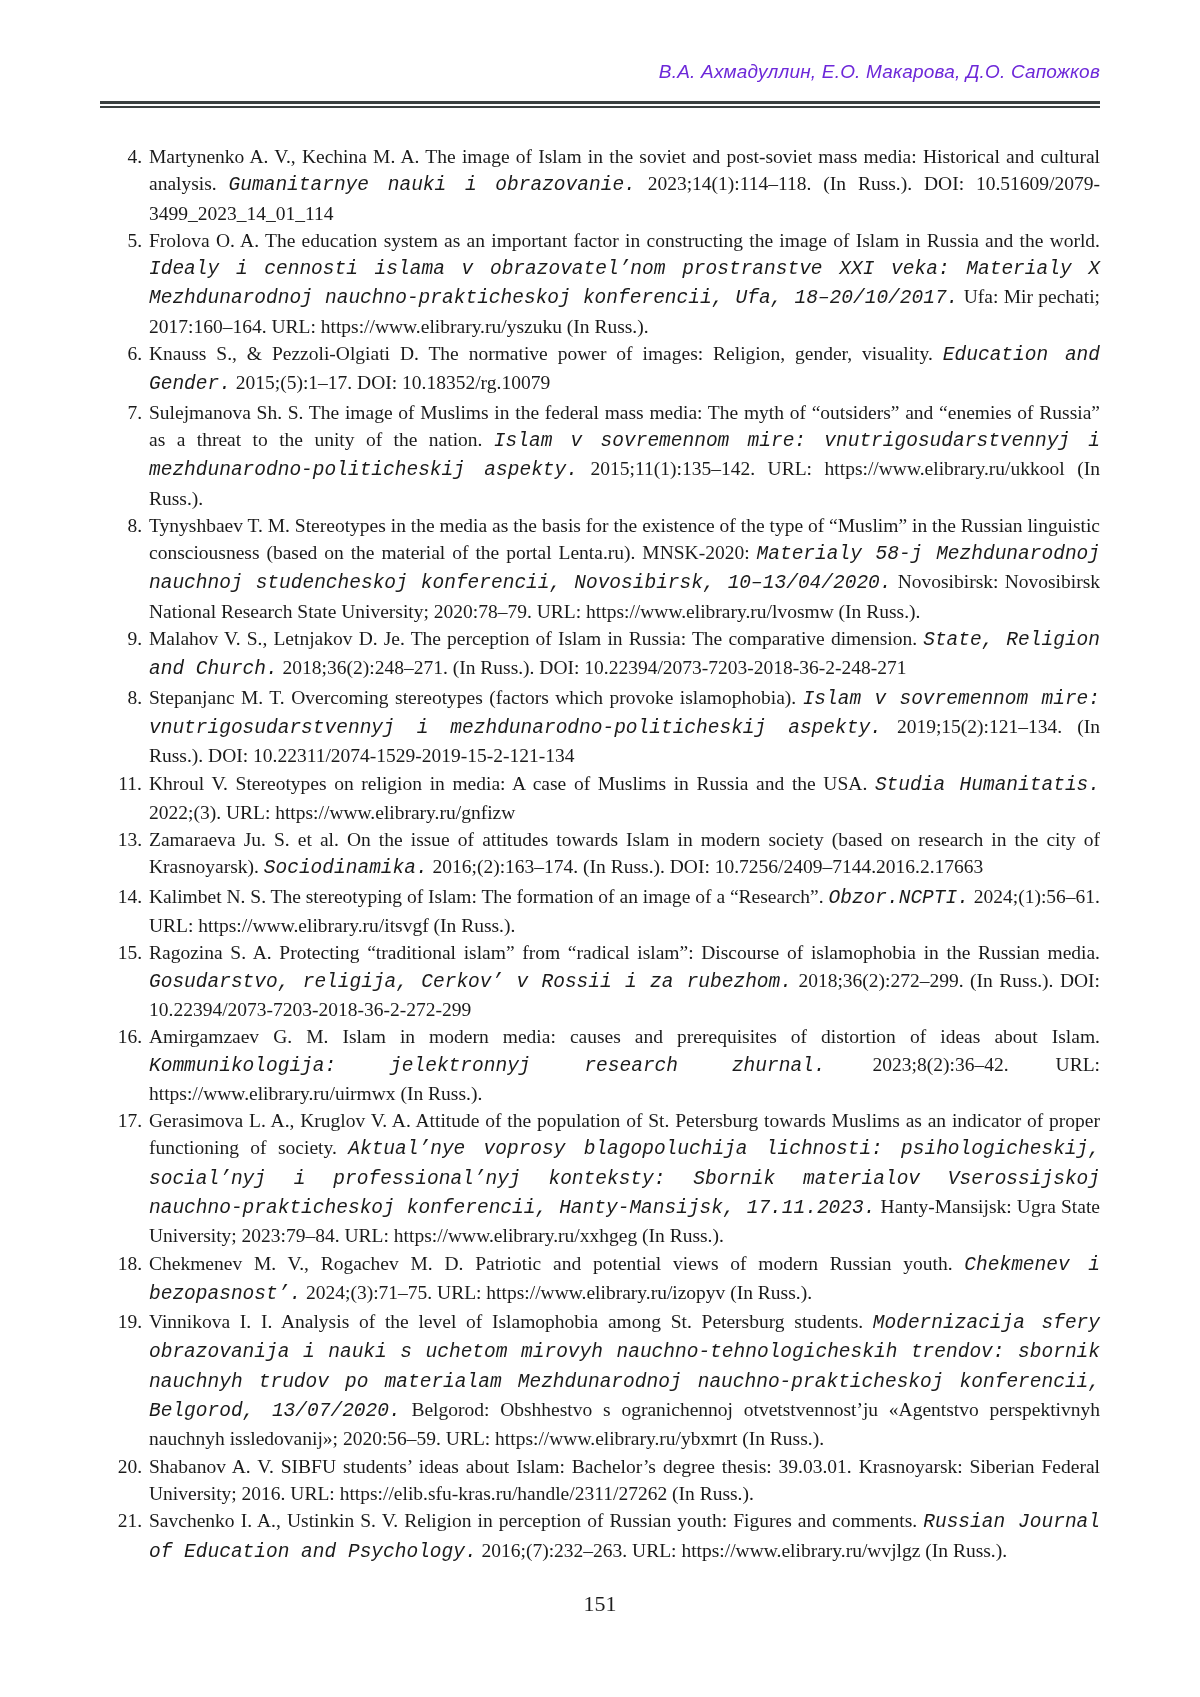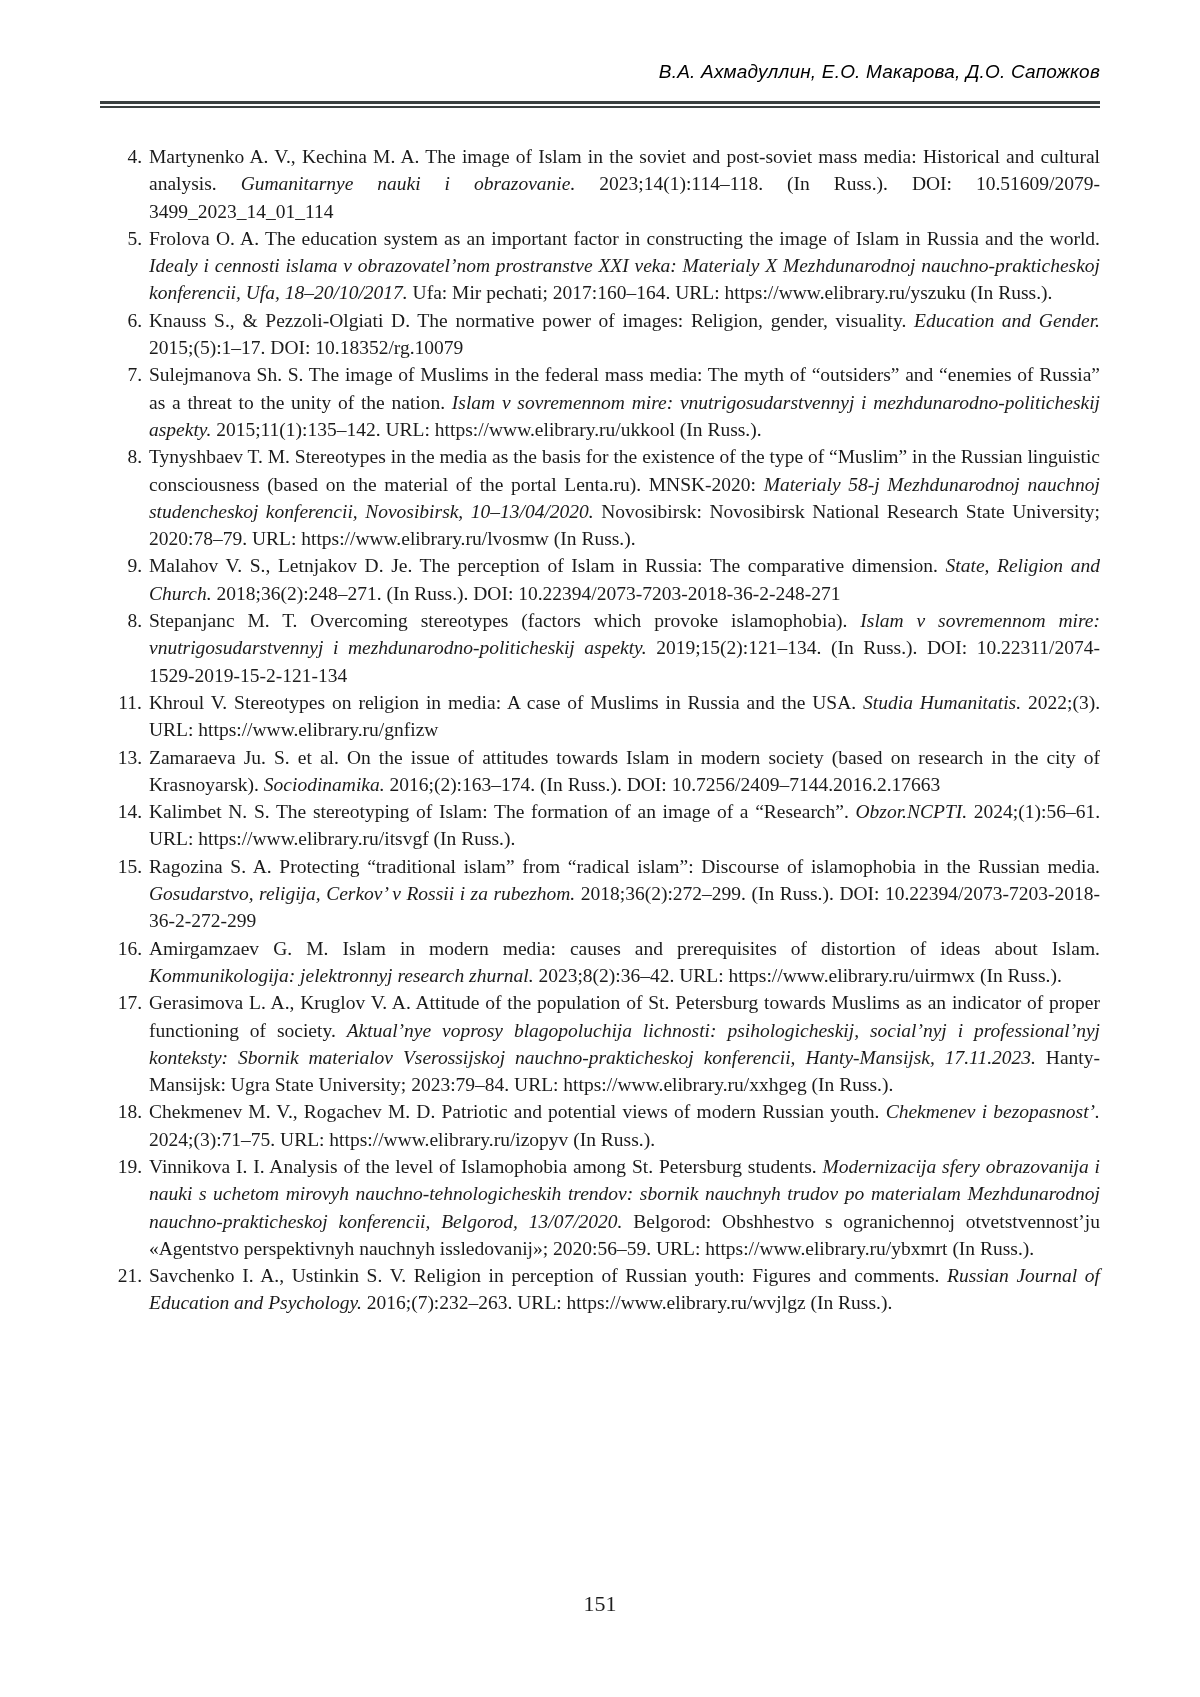--- a/index.html
+++ b/index.html
@@ -17,21 +17,21 @@
     margin: 0 auto;
     padding-top: 59px;
   }
   .authors-line {
     text-align: right;
     font-family: "Liberation Sans", sans-serif;
     font-style: italic;
     font-weight: 500;
     font-size: 19px;
     line-height: 25px;
-    color: #000000;
+    color: #6d28d9;
     letter-spacing: 0.2px;
   }
   .header-rule {
     margin-top: 17px;
     height: 2px;
     border-top: 3px solid var(--rule, #3b4040);
     border-bottom: 2px solid var(--rule, #3b4040);
   }
   .ref-list {
     margin-top: 35px;
@@ -44,21 +44,21 @@
     text-align: justify;
     text-justify: inter-word;
   }
   .ref .num {
     position: absolute;
     left: 0;
     top: 0;
     width: 42px;
     text-align: right;
   }
-  .ref em { font-style: italic; }
+  .ref em { font-style: italic; font-family: Liberation Mono, monospace; }
   .page-number {
     position: absolute;
     left: 0;
     top: 1591px;
     width: 100%;
     text-align: center;
     font-size: 22px;
     color: #1e1e1e;
   }
 </style>
@@ -77,17 +77,18 @@
       <div class="ref"><span class="num">9.</span><span>Malahov V. S., Letnjakov D. Je. The perception of Islam in Russia: The comparative dimension. </span><em>State, Religion and Church.</em><span> 2018;36(2):248–271. (In Russ.). DOI: 10.22394/2073-7203-2018-36-2-248-271</span></div>
       <div class="ref"><span class="num">8.</span><span>Stepanjanc M. T. Overcoming stereotypes (factors which provoke islamophobia). </span><em>Islam v sovremennom mire: vnutrigosudarstvennyj i mezhdunarodno-politicheskij aspekty.</em><span> 2019;15(2):121–134. (In Russ.). DOI: 10.22311/2074-1529-2019-15-2-121-134</span></div>
       <div class="ref"><span class="num">11.</span><span>Khroul V. Stereotypes on religion in media: A case of Muslims in Russia and the USA. </span><em>Studia Humanitatis.</em><span> 2022;(3). URL: https://www.elibrary.ru/gnfizw</span></div>
       <div class="ref"><span class="num">13.</span><span>Zamaraeva Ju. S. et al. On the issue of attitudes towards Islam in modern society (based on research in the city of Krasnoyarsk). </span><em>Sociodinamika.</em><span> 2016;(2):163–174. (In Russ.). DOI: 10.7256/2409–7144.2016.2.17663</span></div>
       <div class="ref"><span class="num">14.</span><span>Kalimbet N. S. The stereotyping of Islam: The formation of an image of a “Research”. </span><em>Obzor.NCPTI.</em><span> 2024;(1):56–61. URL: https://www.elibrary.ru/itsvgf (In Russ.).</span></div>
       <div class="ref"><span class="num">15.</span><span>Ragozina S. A. Protecting “traditional islam” from “radical islam”: Discourse of islamophobia in the Russian media. </span><em>Gosudarstvo, religija, Cerkov’ v Rossii i za rubezhom.</em><span> 2018;36(2):272–299. (In Russ.). DOI: 10.22394/2073-7203-2018-36-2-272-299</span></div>
       <div class="ref"><span class="num">16.</span><span>Amirgamzaev G. M. Islam in modern media: causes and prerequisites of distortion of ideas about Islam. </span><em>Kommunikologija: jelektronnyj research zhurnal.</em><span> 2023;8(2):36–42. URL: https://www.elibrary.ru/uirmwx (In Russ.).</span></div>
       <div class="ref"><span class="num">17.</span><span>Gerasimova L. A., Kruglov V. A. Attitude of the population of St. Petersburg towards Muslims as an indicator of proper functioning of society. </span><em>Aktual’nye voprosy blagopoluchija lichnosti: psihologicheskij, social’nyj i professional’nyj konteksty: Sbornik materialov Vserossijskoj nauchno-prakticheskoj konferencii, Hanty-Mansijsk, 17.11.2023.</em><span> Hanty-Mansijsk: Ugra State University; 2023:79–84. URL: https://www.elibrary.ru/xxhgeg (In Russ.).</span></div>
       <div class="ref"><span class="num">18.</span><span>Chekmenev M. V., Rogachev M. D. Patriotic and potential views of modern Russian youth. </span><em>Chekmenev i bezopasnost’.</em><span> 2024;(3):71–75. URL: https://www.elibrary.ru/izopyv (In Russ.).</span></div>
       <div class="ref"><span class="num">19.</span><span>Vinnikova I. I. Analysis of the level of Islamophobia among St. Petersburg students. </span><em>Modernizacija sfery obrazovanija i nauki s uchetom mirovyh nauchno-tehnologicheskih trendov: sbornik nauchnyh trudov po materialam Mezhdunarodnoj nauchno-prakticheskoj konferencii, Belgorod, 13/07/2020.</em><span> Belgorod: Obshhestvo s ogranichennoj otvetstvennost’ju «Agentstvo perspektivnyh nauchnyh issledovanij»; 2020:56–59. URL: https://www.elibrary.ru/ybxmrt (In Russ.).</span></div>
+      <div class="ref"><span class="num">20.</span><span>Shabanov A. V. SIBFU students’ ideas about Islam: Bachelor’s degree thesis: 39.03.01. Krasnoyarsk: Siberian Federal University; 2016. URL: https://elib.sfu-kras.ru/handle/2311/27262 (In Russ.).</span></div>
       <div class="ref"><span class="num">21.</span><span>Savchenko I. A., Ustinkin S. V. Religion in perception of Russian youth: Figures and comments. </span><em>Russian Journal of Education and Psychology.</em><span> 2016;(7):232–263. URL: https://www.elibrary.ru/wvjlgz (In Russ.).</span></div>
     </div>
 </div>
 
 <div class="page-number">151</div>
 
 </body></html>

